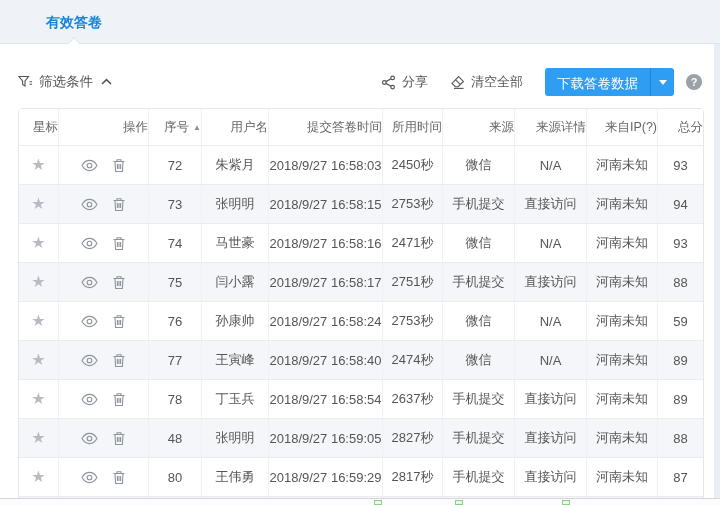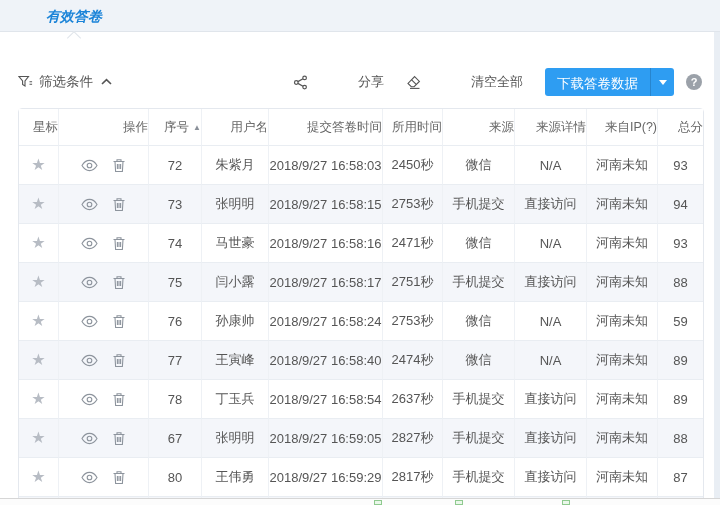--- a/index.html
+++ b/index.html
@@ -7,43 +7,43 @@
     width:720px;height:505px;position:relative;overflow:hidden;
     background:#ffffff;
     font-family:"Liberation Sans","DejaVu Sans",sans-serif;
     -webkit-font-smoothing:antialiased;
   }
   
   .edge-strip{position:absolute;top:0;right:0;width:6px;height:505px;background:#e9eef4;}
 
   
   .tabbar{
-    position:absolute;top:0;left:0;width:720px;height:32px;
+    position:absolute;top:0;left:0;width:720px;height:44px;
     background:#eff3f8;border-bottom:1px solid #e0e5eb;
-    display:flex;align-items:center;box-sizing:border-box;font-style:italic;
+    display:flex;align-items:center;box-sizing:border-box;
   }
   .tab{position:relative;font-size:14px;cursor:pointer;line-height:44px;height:44px;}
   .tab-valid{margin-left:46px;color:#1b84d8;font-weight:bold;}
   .tab-invalid{margin-left:44px;color:#56a8e9;font-weight:normal;}
   .notch{
     position:absolute;left:50%;bottom:-5px;width:9px;height:9px;background:#ffffff;
     border-left:1px solid #dfe4ea;border-top:1px solid #dfe4ea;
     transform:translateX(-50%) rotate(45deg);
   }
 
   
   .toolbar{
     position:absolute;top:62px;left:18px;right:18px;height:40px;
     display:flex;align-items:center;justify-content:space-between;text-align:center;
   }
   .filter-group{display:flex;align-items:center;color:#555;font-size:13.5px;cursor:pointer;}
   .filter-group svg{margin-right:6px;}
   .filter-group .chev{margin-left:8px;display:inline-flex;}
   .right-group{display:flex;align-items:center;}
-  .link-btn{display:flex;align-items:center;color:#555;font-size:13px;cursor:pointer;margin-right:22px;gap:44px;}
+  .link-btn{display:flex;align-items:center;color:#555;font-size:13px;cursor:pointer;margin-right:22px;}
   .link-btn svg{margin-right:6px;}
   .dl-btn{
     display:flex;align-items:stretch;height:28px;border-radius:3px;overflow:hidden;
     background:#2e9df2;color:#fff;cursor:pointer;margin-right:12px;
   }
   .dl-main{display:flex;align-items:center;padding:16px 12px;font-size:13.5px;}
   .dl-caret{
     display:flex;align-items:center;justify-content:center;width:23px;
     border-left:1px solid rgba(0,0,0,0.15);
   }
@@ -337,21 +337,21 @@
               <svg width="17" height="13" viewBox="0 0 17 13" fill="none" stroke="#8d949d" stroke-width="1.1">
                 <path d="M1 6.5S3.9 1.4 8.5 1.4 16 6.5 16 6.5s-2.9 5.1-7.5 5.1S1 6.5 1 6.5z"></path>
                 <circle cx="8.5" cy="6.5" r="2.3"></circle>
               </svg>
             </span><span class="op">
               <svg width="14" height="15" viewBox="0 0 14 15" fill="none" stroke="#8d949d" stroke-width="1.1">
                 <path d="M1.5 3.5h11M5 3.5V1.8h4v1.7M3 3.5l.6 10h6.8l.6-10"></path>
                 <path d="M5.4 6v5M7 6v5M8.6 6v5"></path>
               </svg>
             </span></td>
-          <td>67</td>
+          <td>48</td>
           <td>张明明</td>
           <td>2018/9/27 16:59:05</td>
           <td>2827秒</td>
           <td>手机提交</td>
           <td>直接访问</td>
           <td>河南未知</td>
           <td>88</td>
         </tr>
         <tr>
           <td><span class="star">★</span></td>

